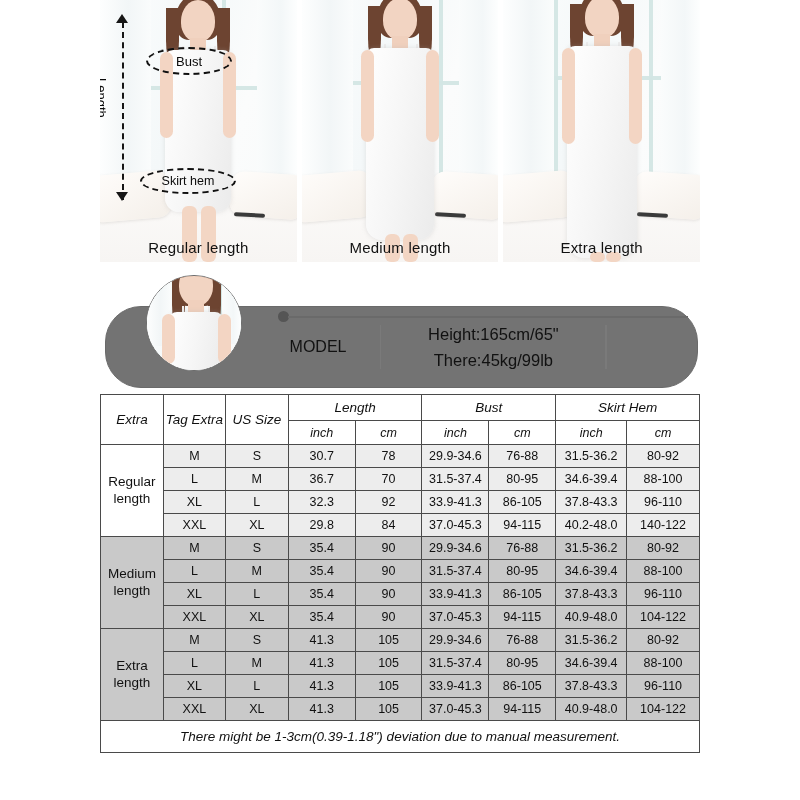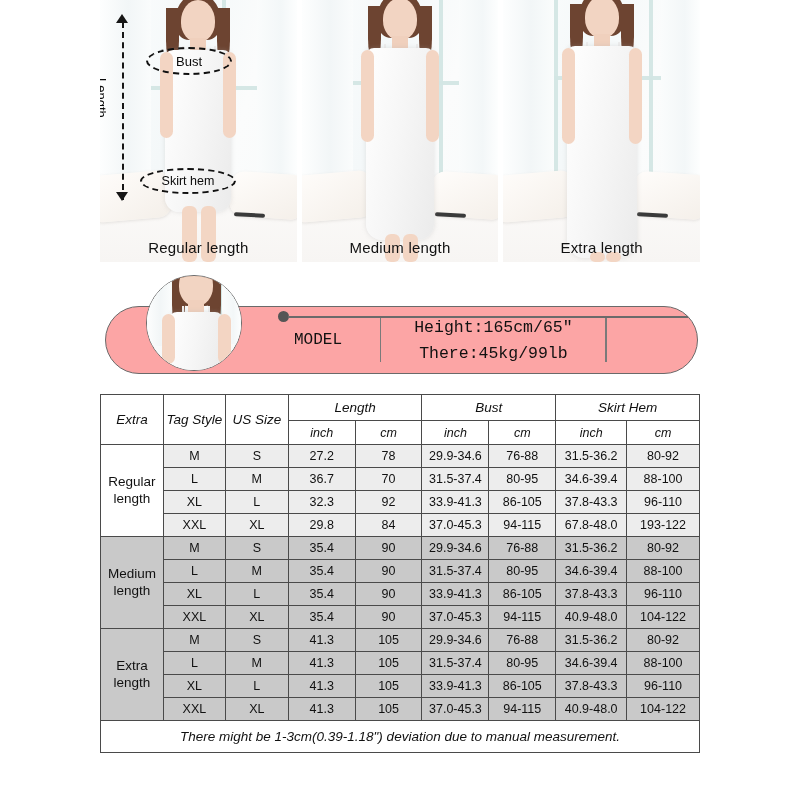--- a/index.html
+++ b/index.html
@@ -122,24 +122,23 @@
   .len-arrow-dn { top: 192px; border-top: 9px solid #161616; }
   .len-label {
     position: absolute; left: -6px; top: 78px;
     font-size: 13px; color: #0b0b0b; font-weight: 500;
     writing-mode: vertical-rl; text-orientation: mixed;
   }
 
   
   .model-pill {
     position: absolute; left: 105px; top: 306px;
-    width: 593px; height: 68px;
+    width: 593px; height: 82px;
     border: 1.6px solid #6a6a6a; border-radius: 36px;
-    background: #fca5a5;
-    font-family: Liberation Mono, monospace;
+    background: #737373;
   }
   .pill-photo {
     position: absolute; left: 40px; top: -32px;
     width: 96px; height: 96px; border-radius: 50%;
     border: 1.4px solid #6a6a6a; overflow: hidden; background:#f4f8f8;
   }
   .pill-photo .scene { inset: 0; }
   .pill-dot {
     position: absolute; left: 172px; top: 4px;
     width: 11px; height: 11px; border-radius: 50%; background: #555;
@@ -346,41 +345,41 @@
       <col class="c-li">
         <col class="c-lc">
       <col class="c-bi">
         <col class="c-bc">
       <col class="c-si">
         <col class="c-sc">
     </colgroup>
     <thead>
       <tr>
         <td rowspan="2">Extra</td>
-        <td rowspan="2">Tag Style</td>
+        <td rowspan="2">Tag Extra</td>
         <td rowspan="2">US Size</td>
         <td colspan="2">Length</td>
         <td colspan="2">Bust</td>
         <td colspan="2">Skirt Hem</td>
       </tr>
       <tr>
         <td class="sub">inch</td>
         <td class="sub">cm</td>
         <td class="sub">inch</td>
         <td class="sub">cm</td>
         <td class="sub">inch</td>
         <td class="sub">cm</td>
       </tr>
     </thead>
     <tbody id="table-body">
         <tr class="g-light">
           <td class="style-cell" rowspan="4">Regular length</td>
           <td>M</td>
           <td>S</td>
-          <td>27.2</td>
+          <td>30.7</td>
           <td>78</td>
           <td>29.9-34.6</td>
           <td>76-88</td>
           <td>31.5-36.2</td>
           <td>80-92</td>
         </tr>
         <tr class="g-light">
           <td>L</td>
           <td>M</td>
           <td>36.7</td>
@@ -400,22 +399,22 @@
           <td>37.8-43.3</td>
           <td>96-110</td>
         </tr>
         <tr class="g-light">
           <td>XXL</td>
           <td>XL</td>
           <td>29.8</td>
           <td>84</td>
           <td>37.0-45.3</td>
           <td>94-115</td>
-          <td>67.8-48.0</td>
-          <td>193-122</td>
+          <td>40.2-48.0</td>
+          <td>140-122</td>
         </tr>
         <tr class="g-dark">
           <td class="style-cell" rowspan="4">Medium length</td>
           <td>M</td>
           <td>S</td>
           <td>35.4</td>
           <td>90</td>
           <td>29.9-34.6</td>
           <td>76-88</td>
           <td>31.5-36.2</td>

